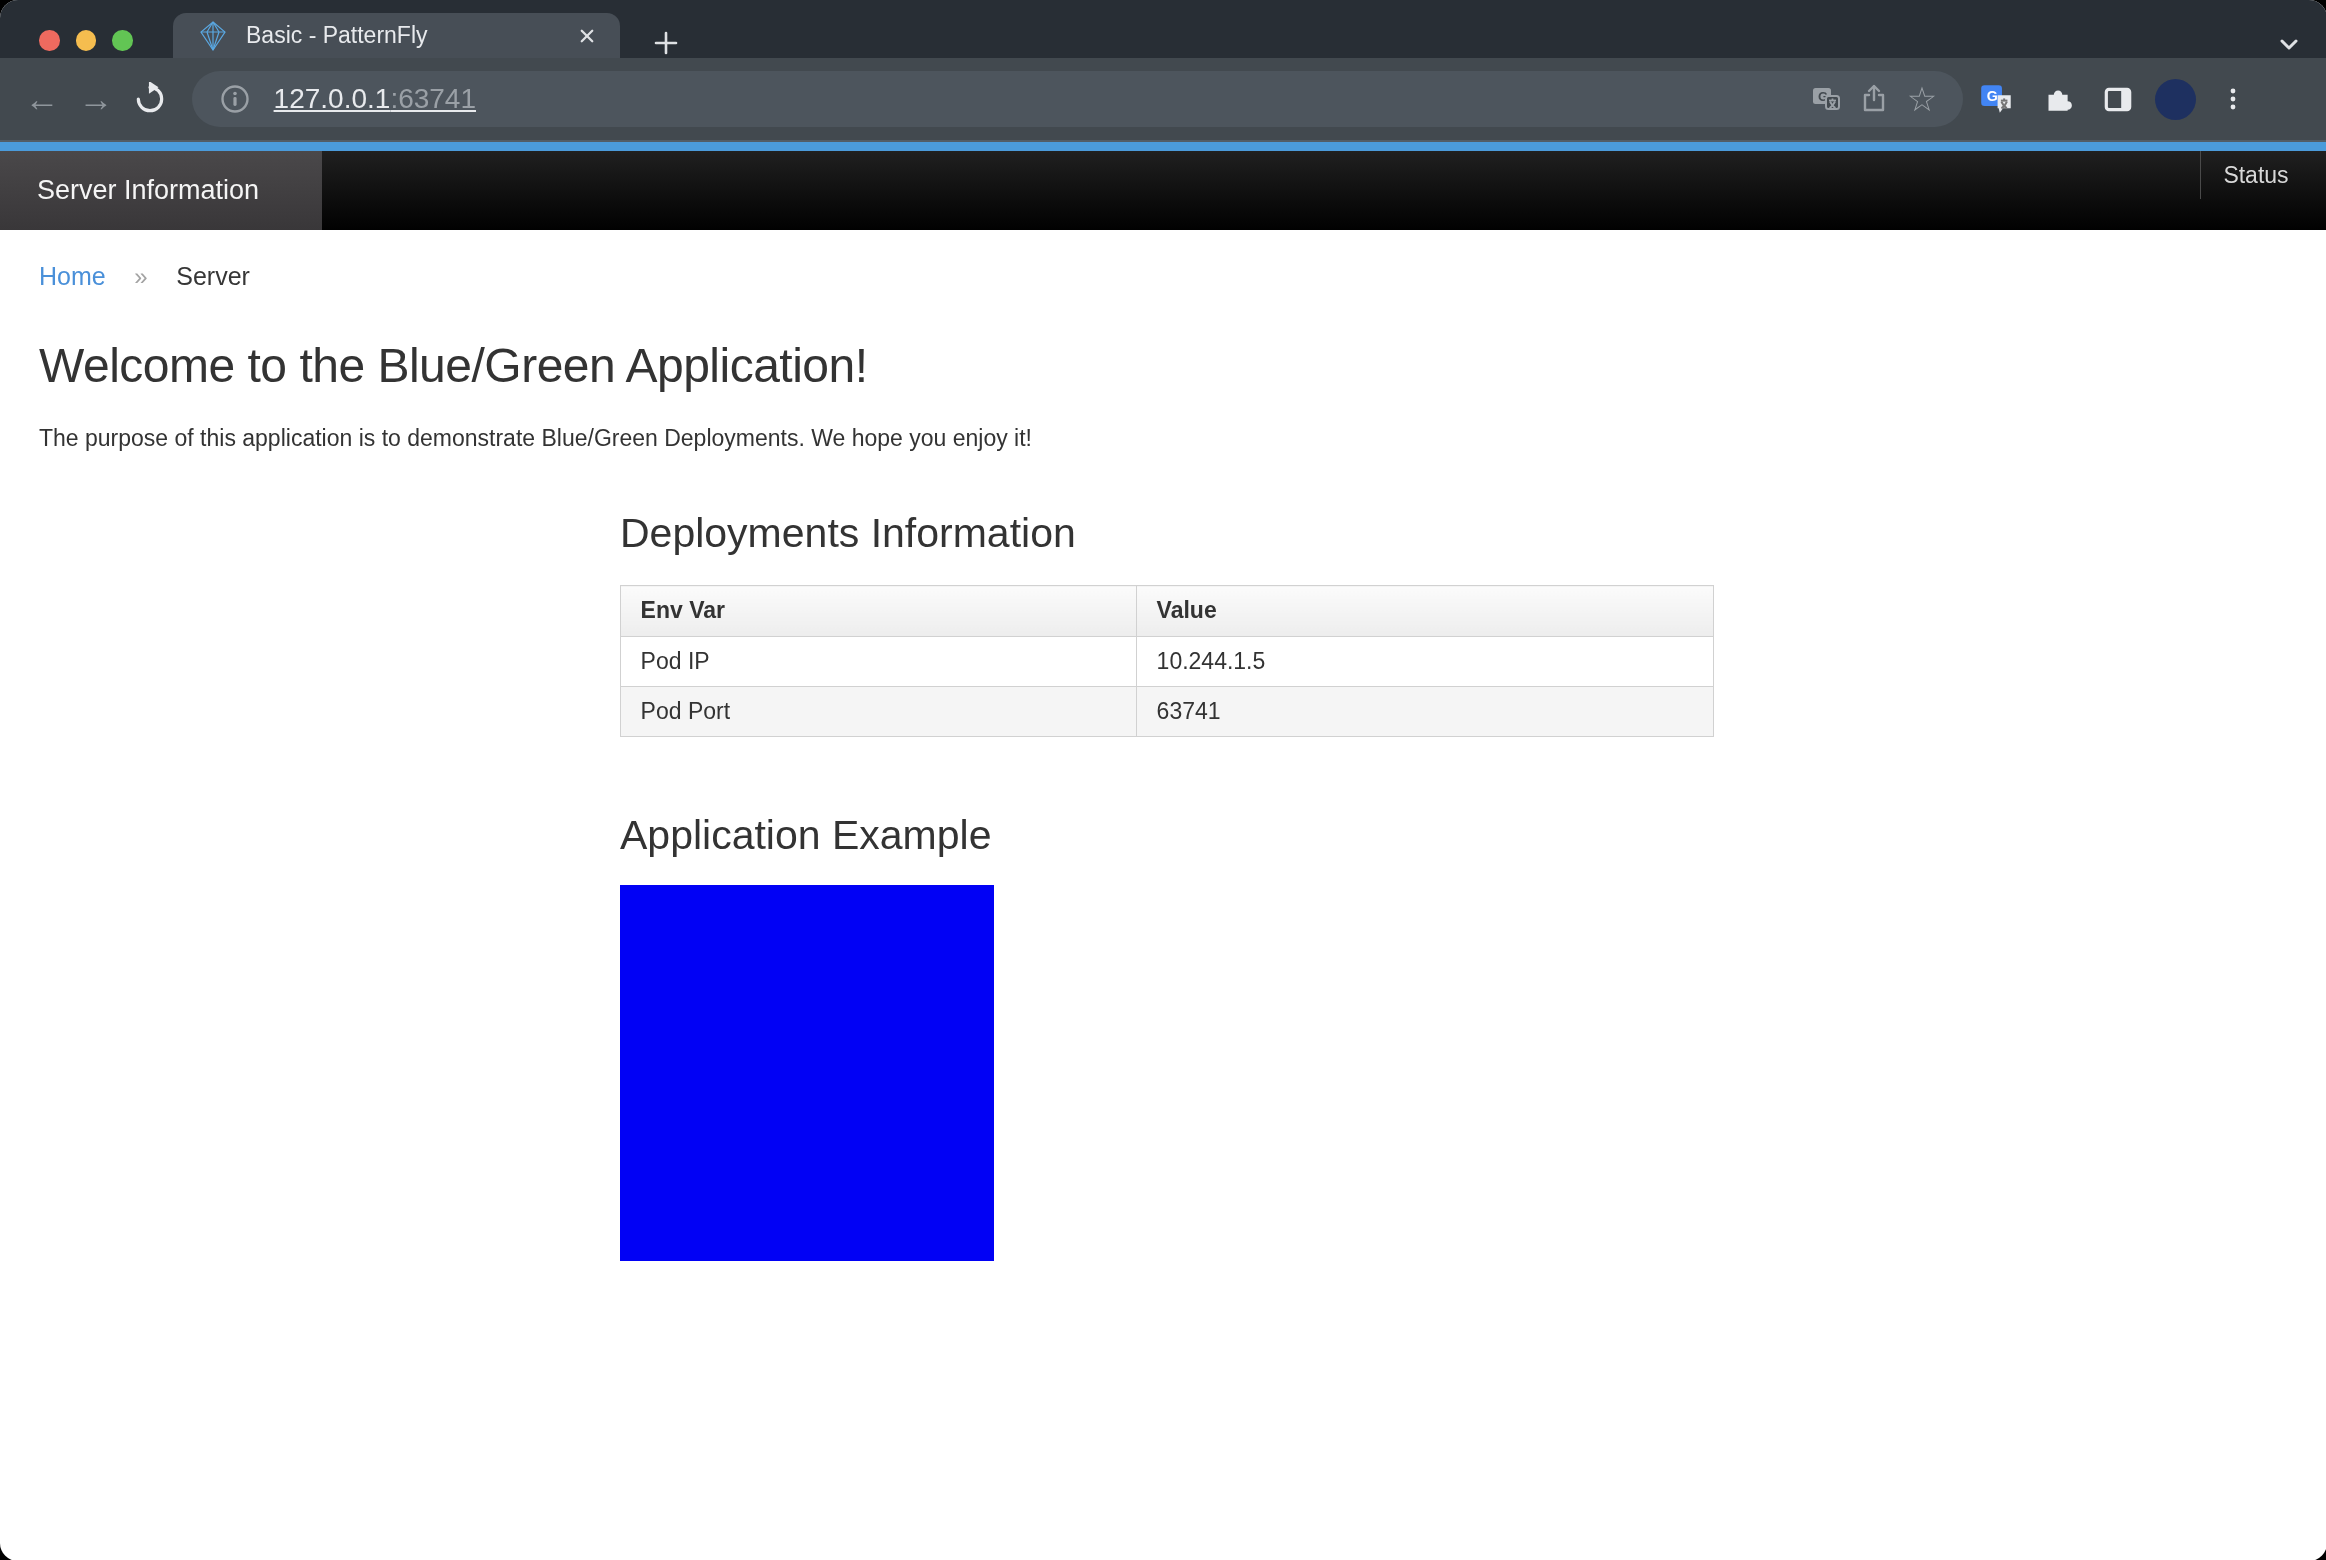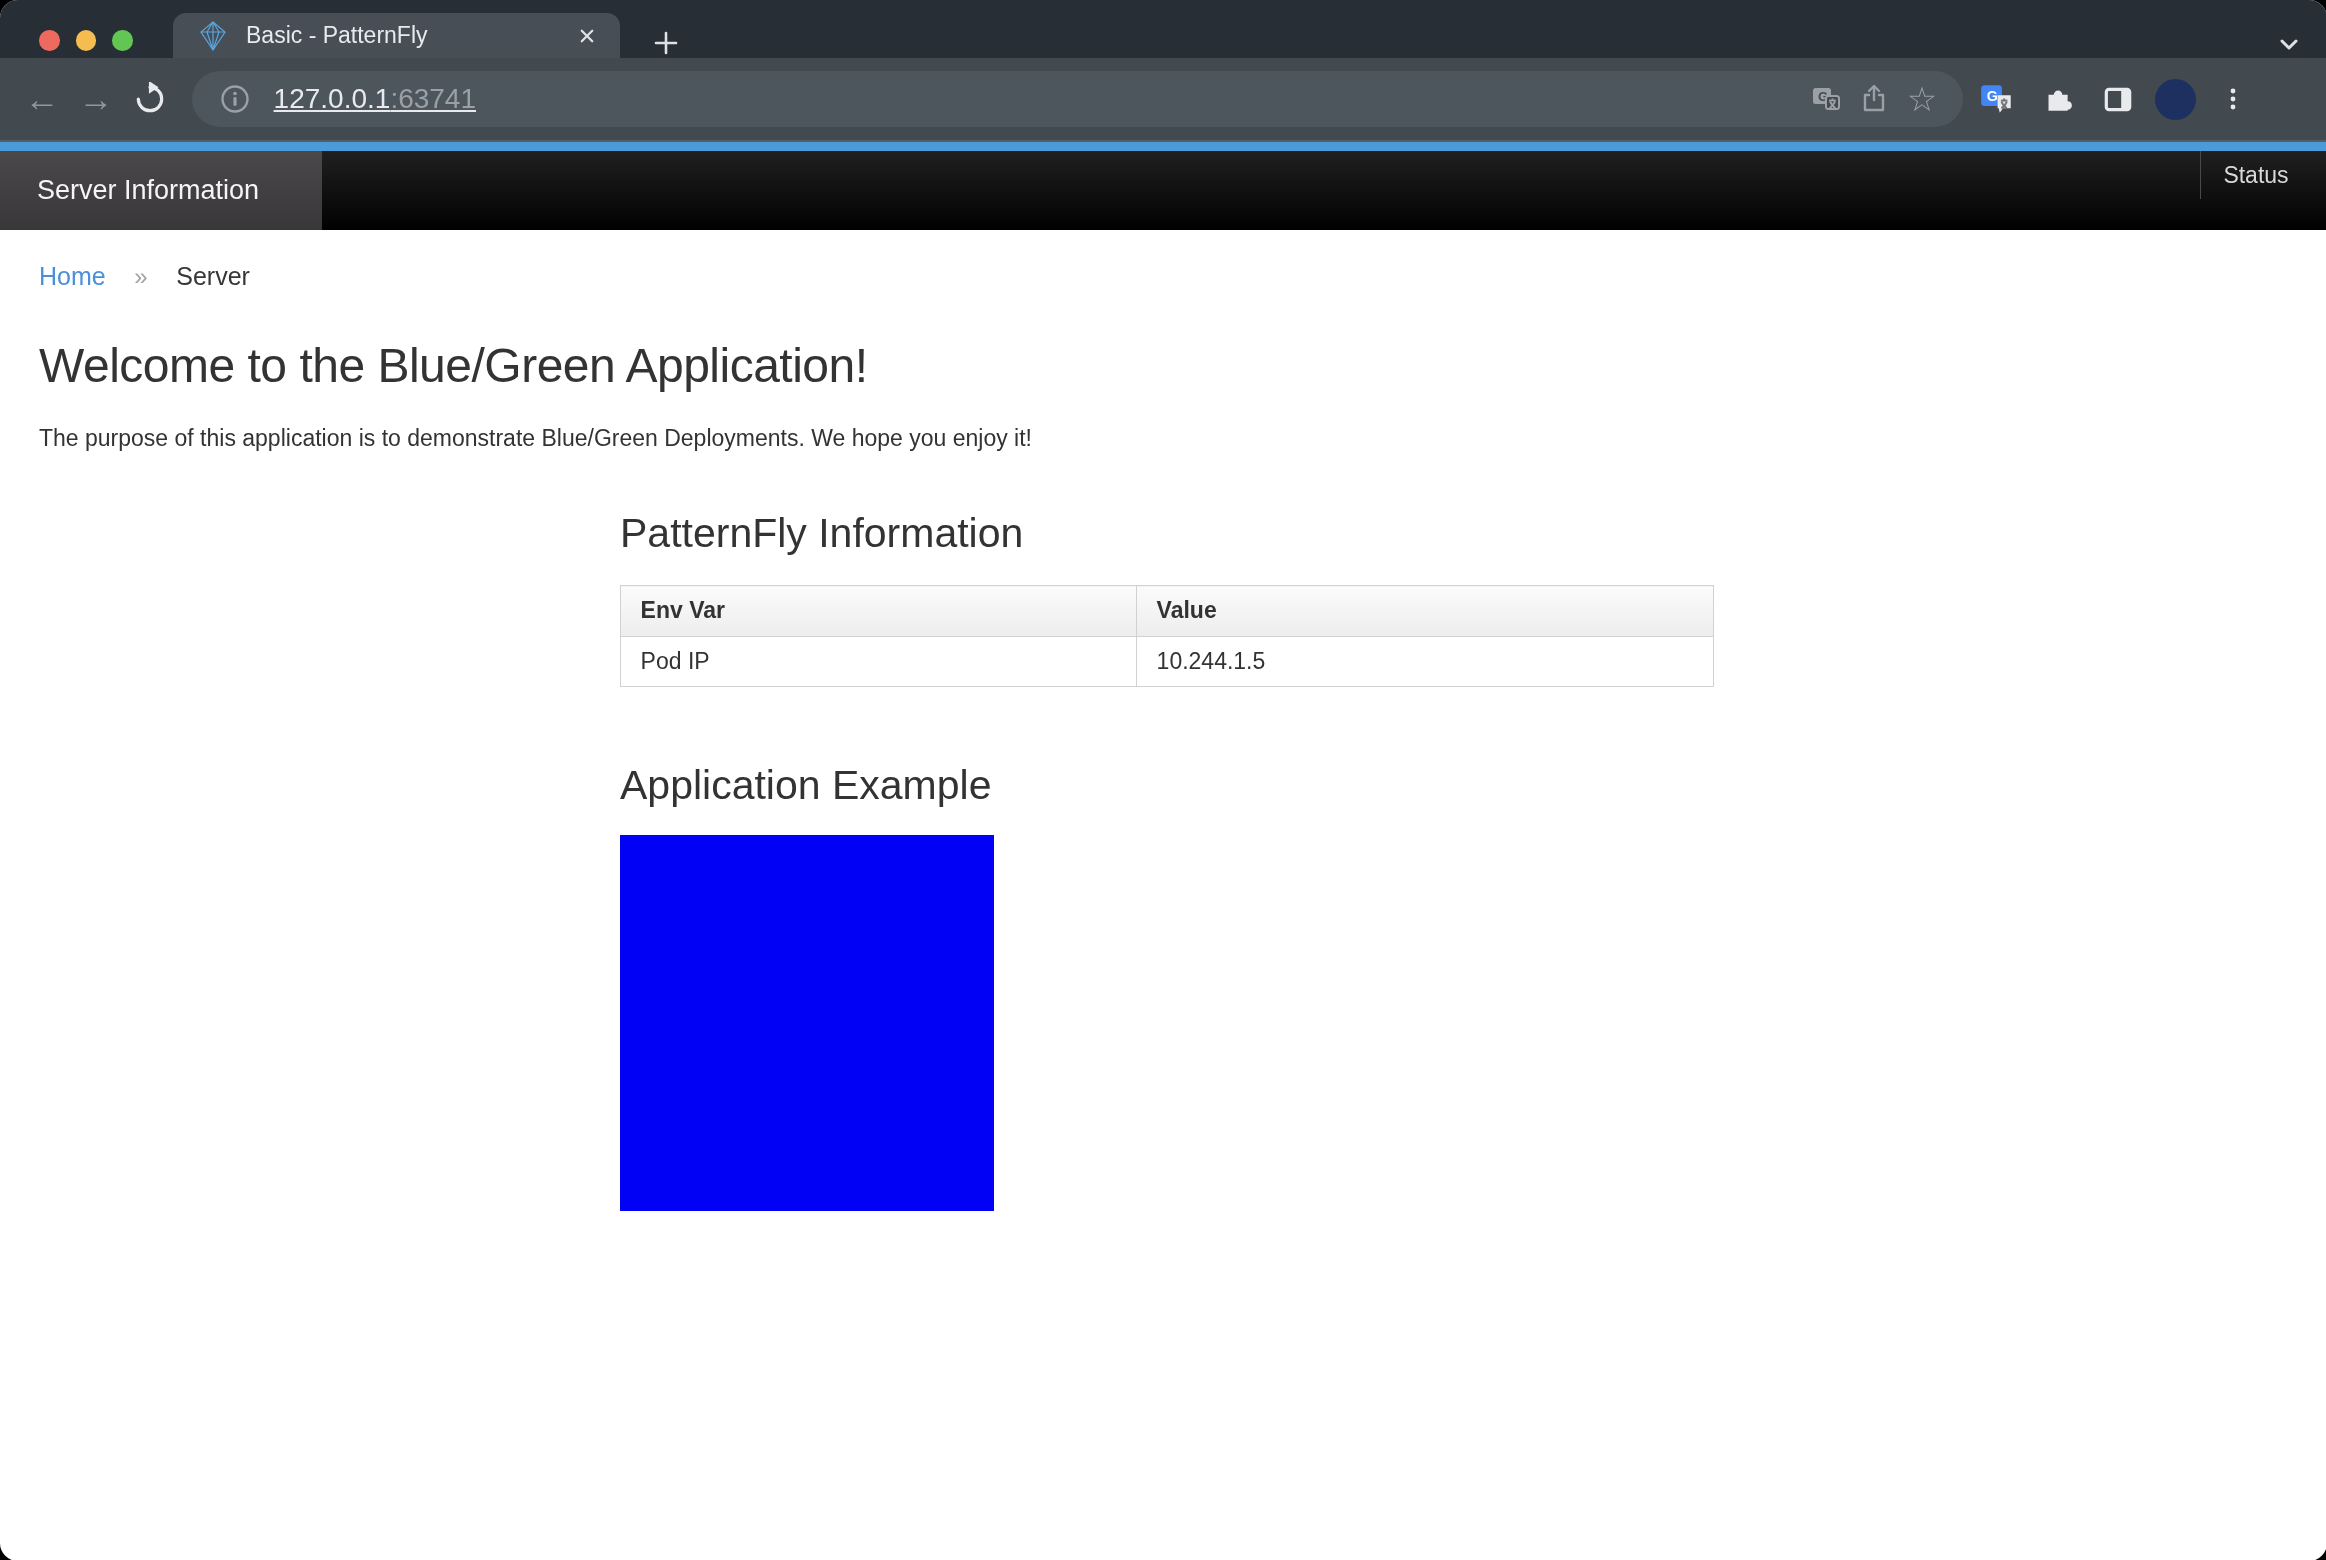--- a/index.html
+++ b/index.html
@@ -214,37 +214,41 @@
     <div class="breadcrumb">
       <a class="home">Home</a>
       <span class="sep">»</span>
       <span class="current">Server</span>
     </div>
 
     <h1 class="page-title">Welcome to the Blue/Green Application!</h1>
     <p class="intro">The purpose of this application is to demonstrate Blue/Green Deployments. We hope you enjoy it!</p>
 
     <div class="section info">
-      <h2 class="section-title">PatternFly Information</h2>
+      <h2 class="section-title">Deployments Information</h2>
       <table class="env-table">
         <colgroup>
             <col class="c1">
             <col>
           </colgroup>
         <thead>
           <tr>
             <th>Env Var</th>
             <th>Value</th>
           </tr>
         </thead>
         <tbody>
           <tr>
             <td>Pod IP</td>
             <td>10.244.1.5</td>
           </tr>
+          <tr>
+            <td>Pod Port</td>
+            <td>63741</td>
+          </tr>
         </tbody>
       </table>
     </div>
 
     <div class="section example">
       <h2 class="section-title">Application Example</h2>
       <div class="color-square" style="background: rgb(1, 1, 245);"></div>
     </div>
 
   </div>

